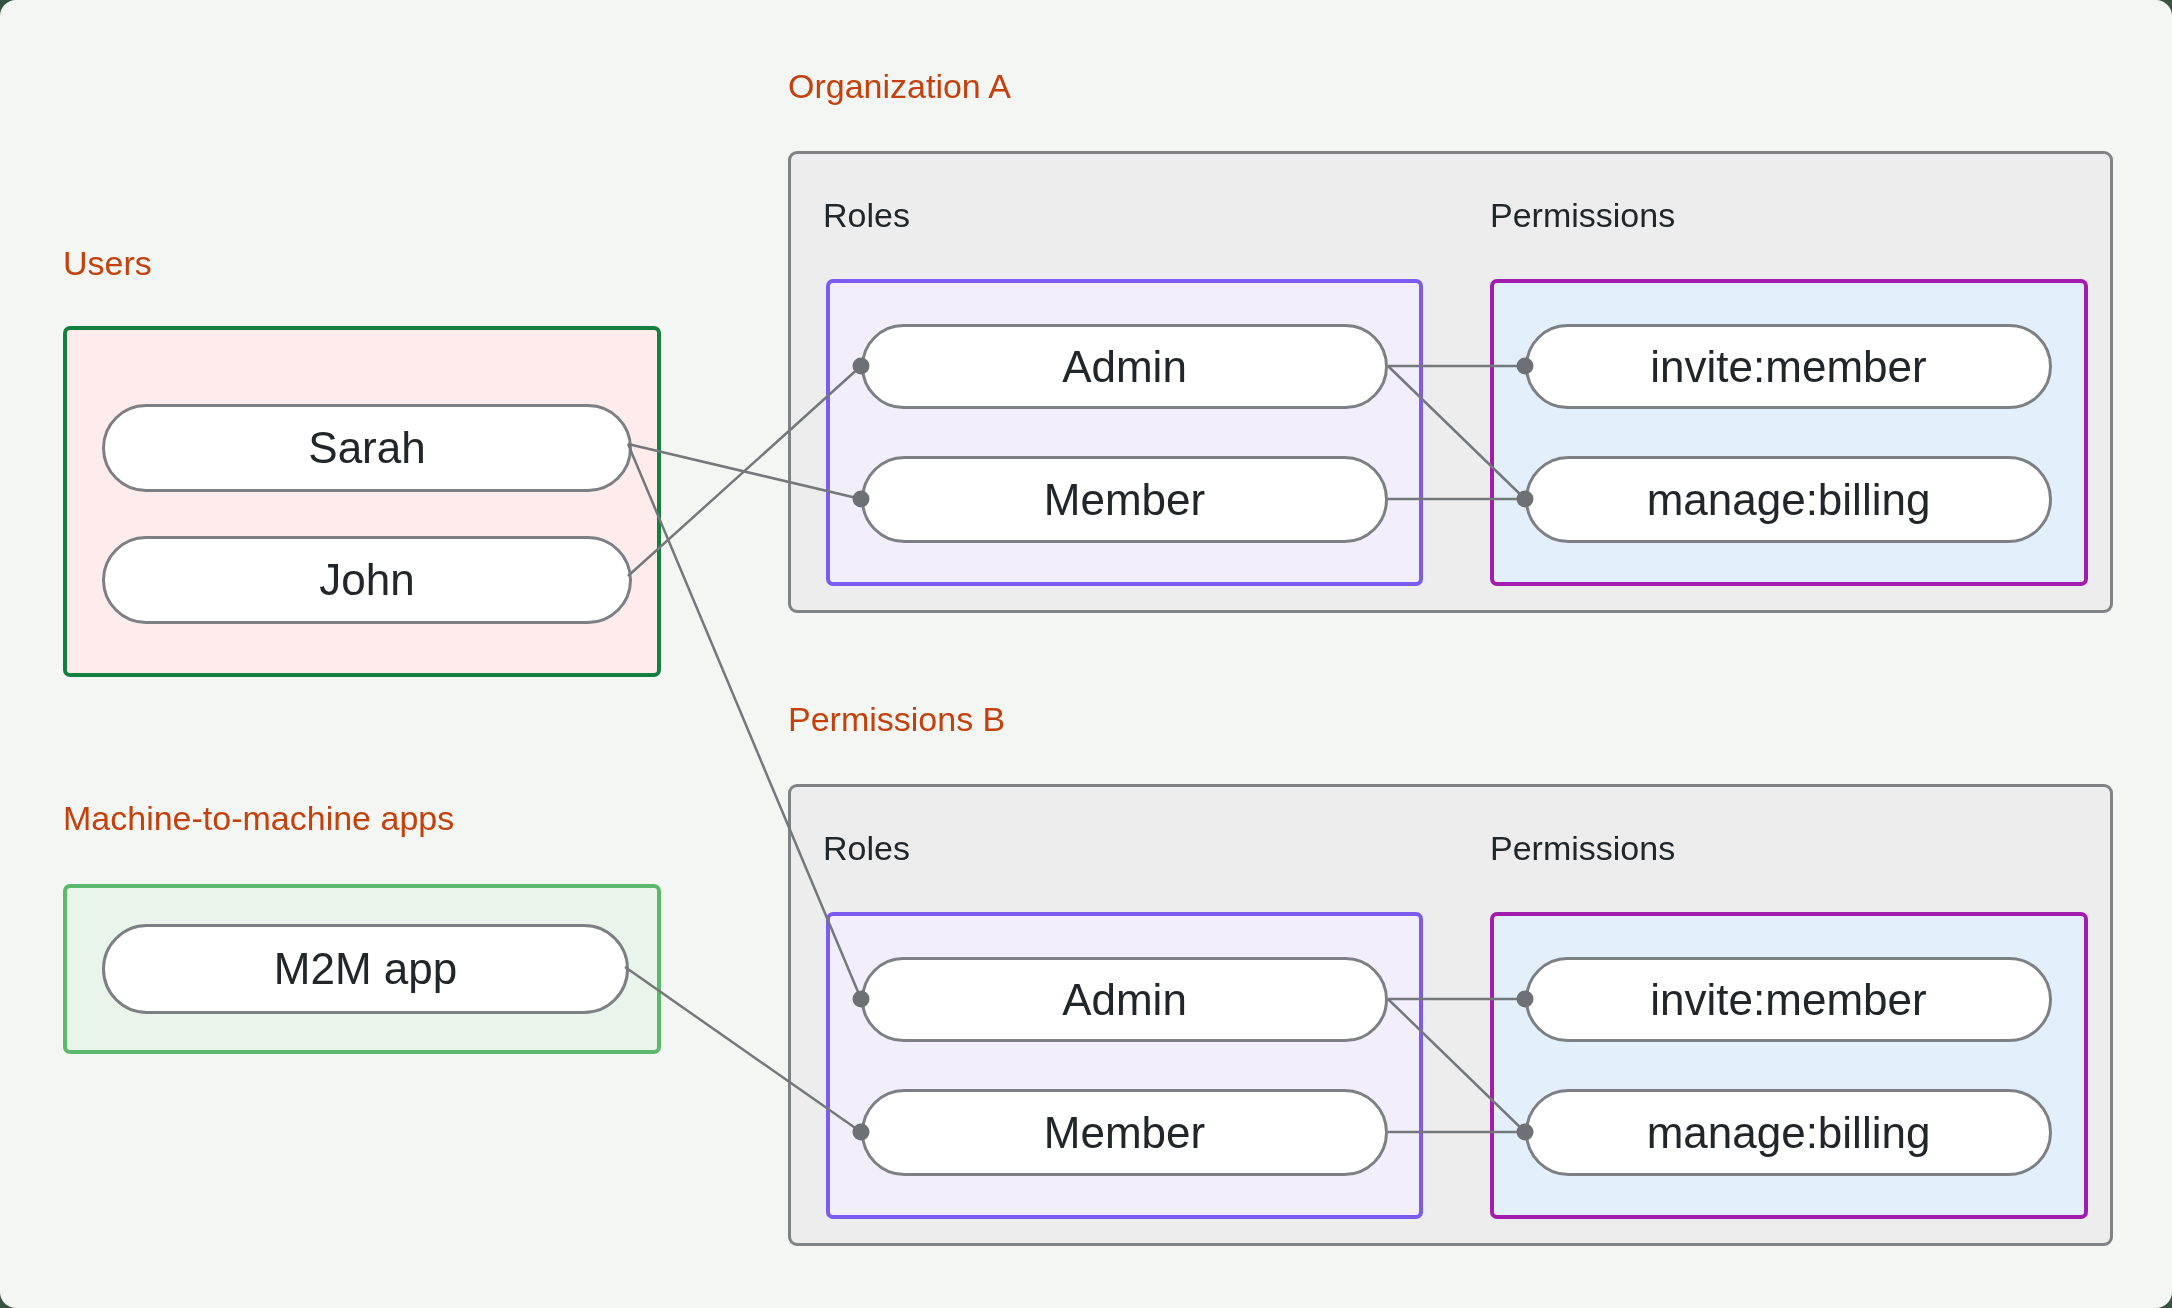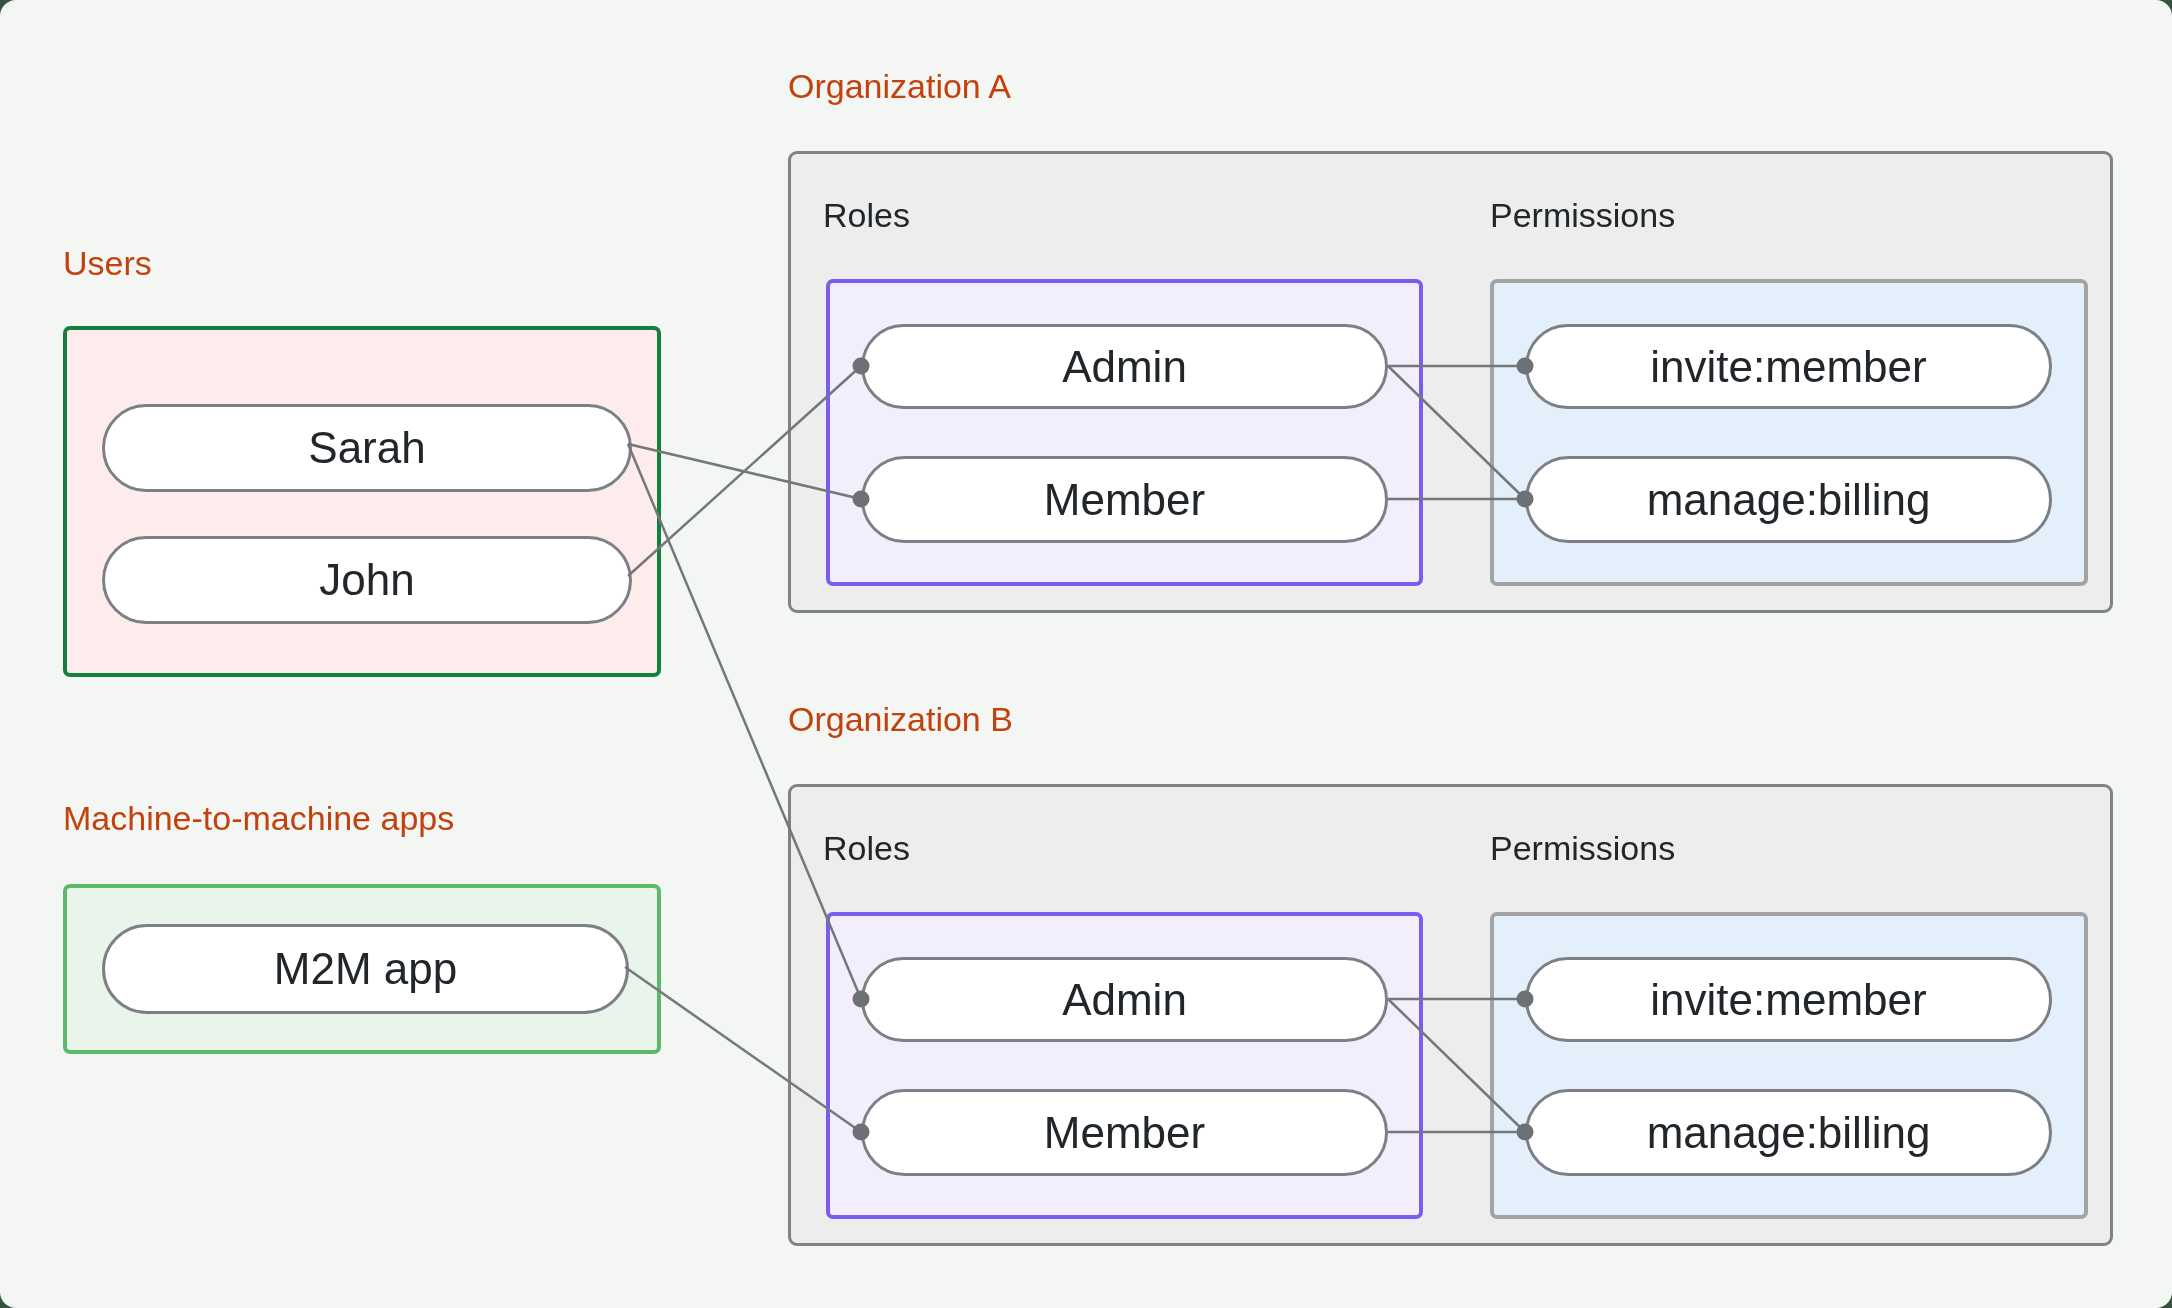--- a/index.html
+++ b/index.html
@@ -62,21 +62,21 @@
     left: 826px; width: 597px; height: 307px;
     background: #f2eefb;
     border: 4px solid #7b5bf0;
     border-radius: 7px;
     box-sizing: border-box;
   }
   .permissions-box {
     position: absolute;
     left: 1490px; width: 598px; height: 307px;
     background: #e3effb;
-    border: 4px solid #a3a3a3;
+    border: 4px solid #a21caf;
     border-radius: 7px;
     box-sizing: border-box;
     text-decoration: underline;
   }
   .row-a { top: 279px; }
   .row-b { top: 912px; }
   .pill {
     position: absolute;
     box-sizing: border-box;
     background: #ffffff;
@@ -133,21 +133,21 @@
   </div>
   <div class="permissions-box row-a">
     <div class="pill" style="left:31px; top:41px; width:527px; height:85px;">
       <span>invite:member</span>
     </div>
     <div class="pill" style="left:31px; top:173px; width:527px; height:87px;">
       <span>manage:billing</span>
     </div>
   </div>
 
-  <div class="section-label" style="left:788px; top:701px;">Organization B</div>
+  <div class="section-label" style="left:788px; top:701px;">Permissions B</div>
   <div class="org-box org-b-box"></div>
   <div class="inner-label" style="left:823px; top:829px;">Roles</div>
   <div class="inner-label" style="left:1490px; top:829px;">Permissions</div>
   <div class="roles-box row-b">
     <div class="pill" style="left:31px; top:41px; width:527px; height:85px;">
       <span>Admin</span>
     </div>
     <div class="pill" style="left:31px; top:173px; width:527px; height:87px;">
       <span>Member</span>
     </div>

